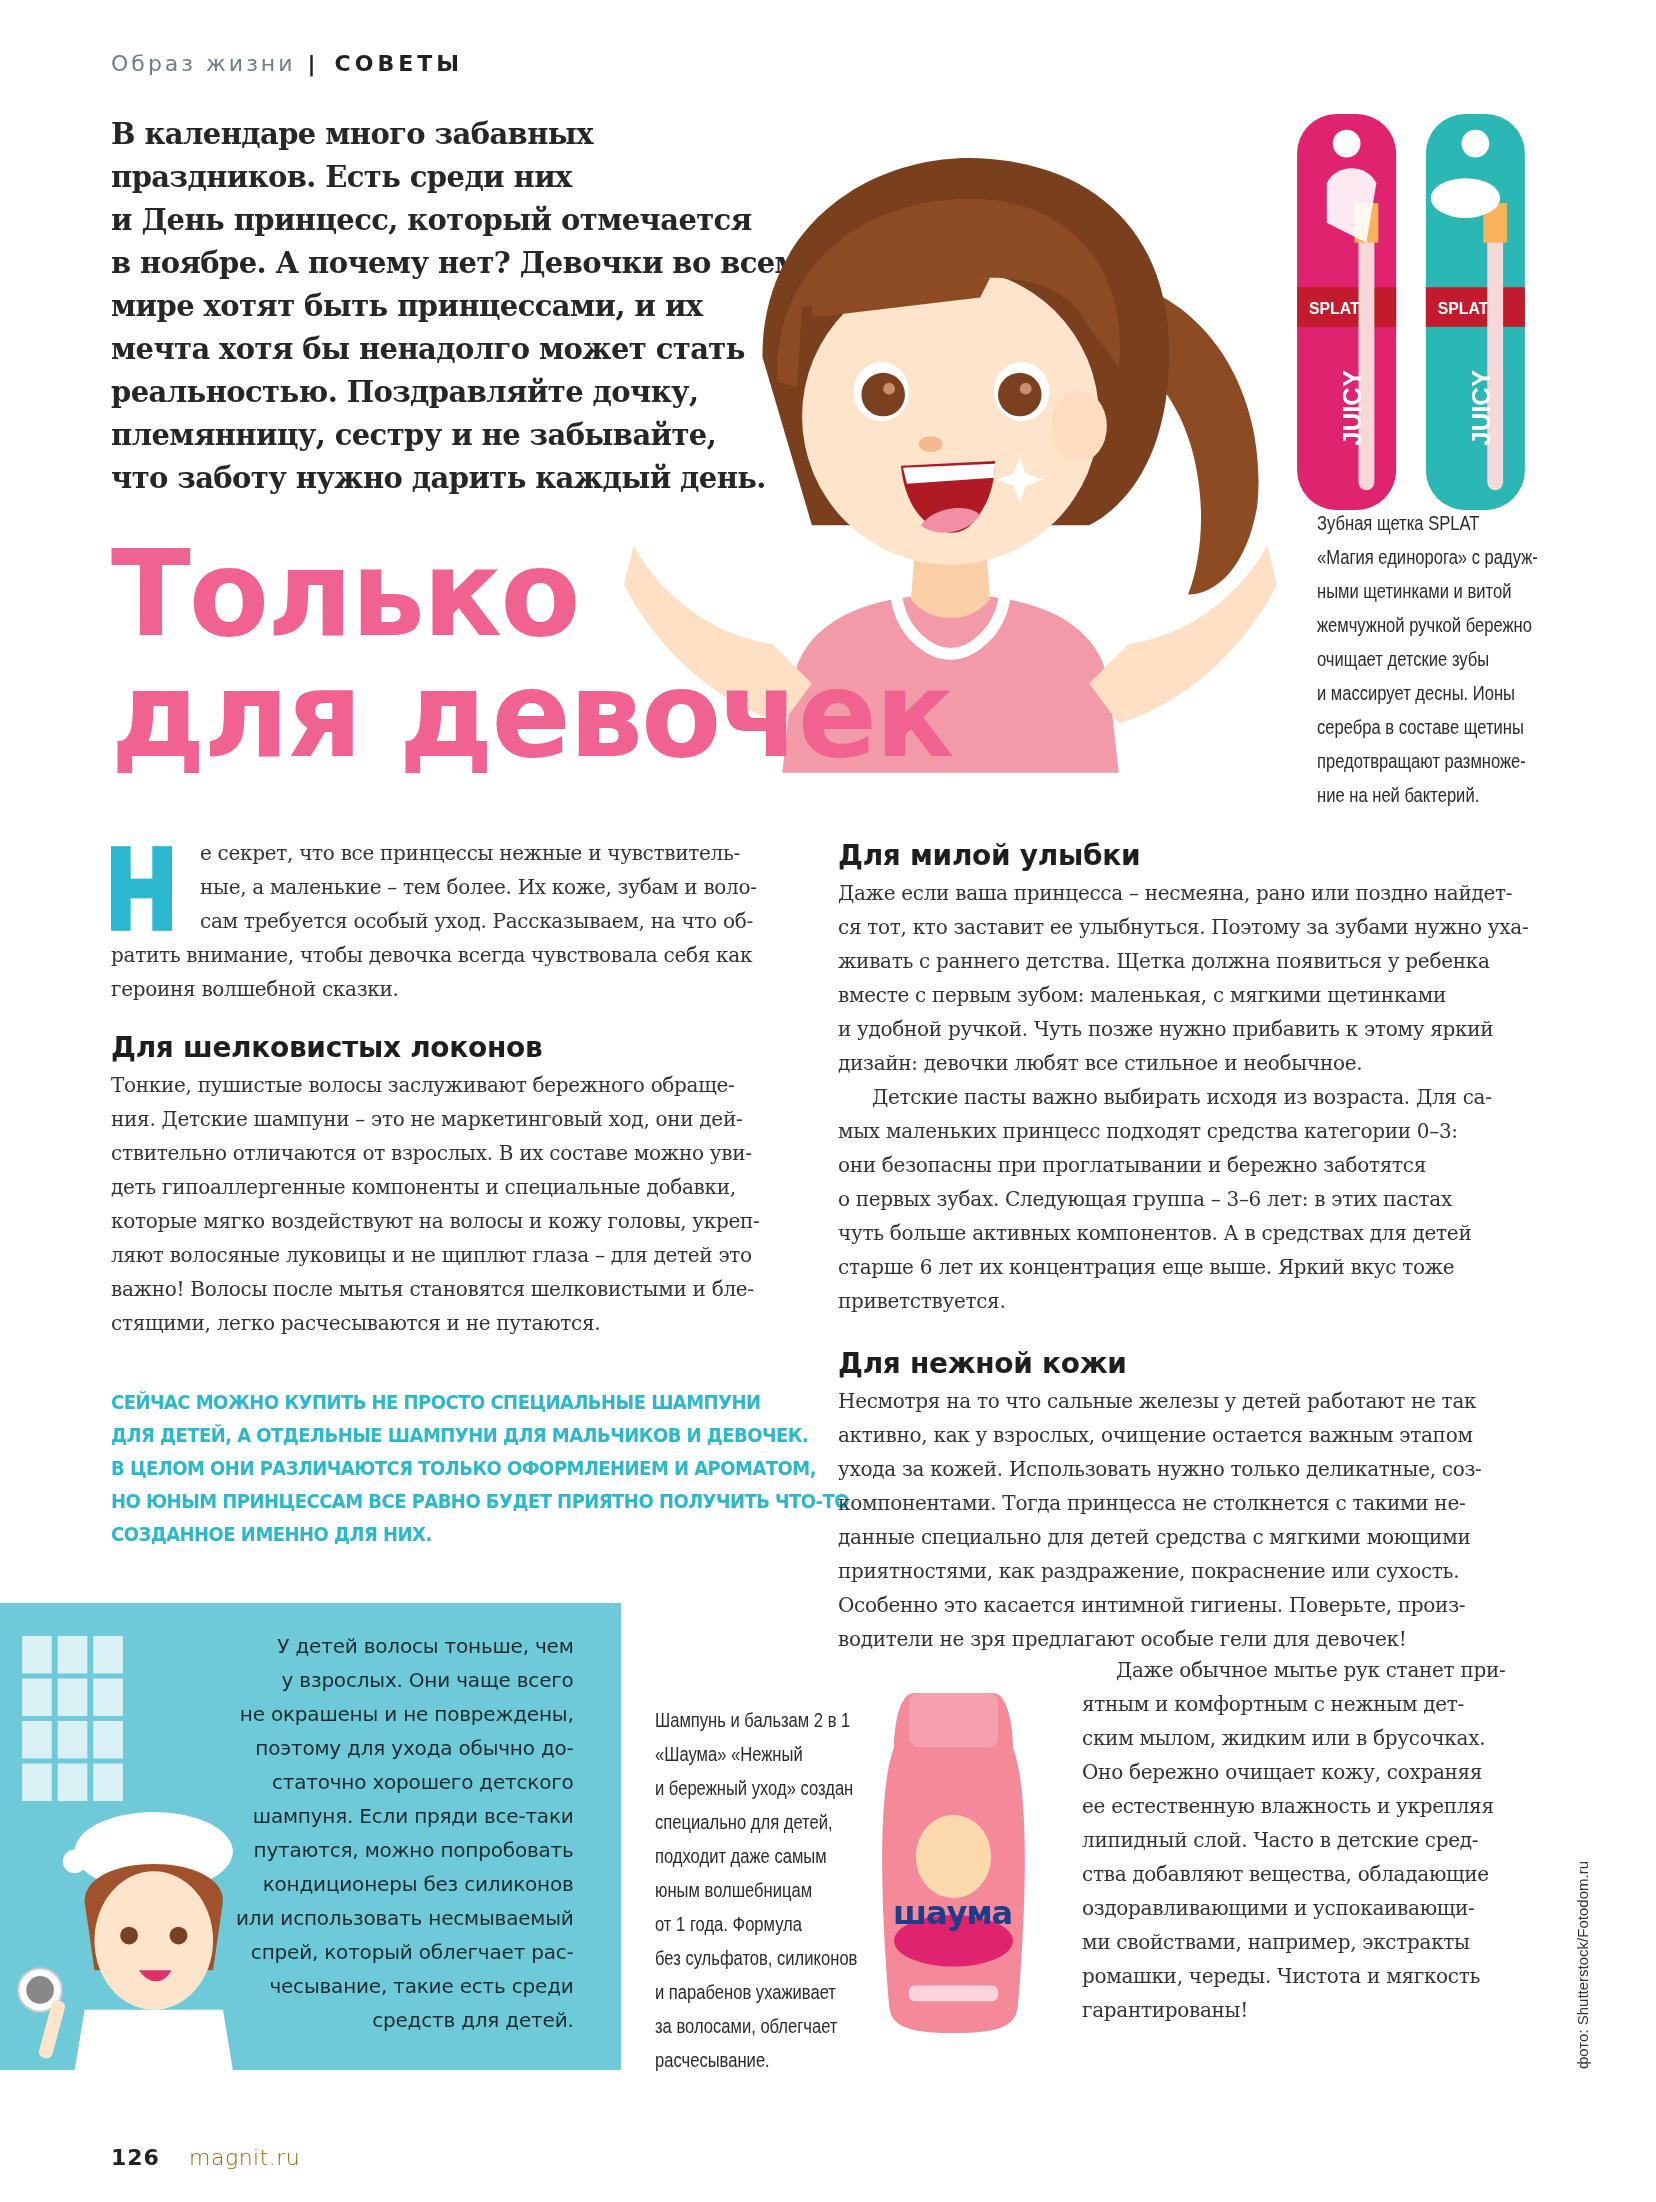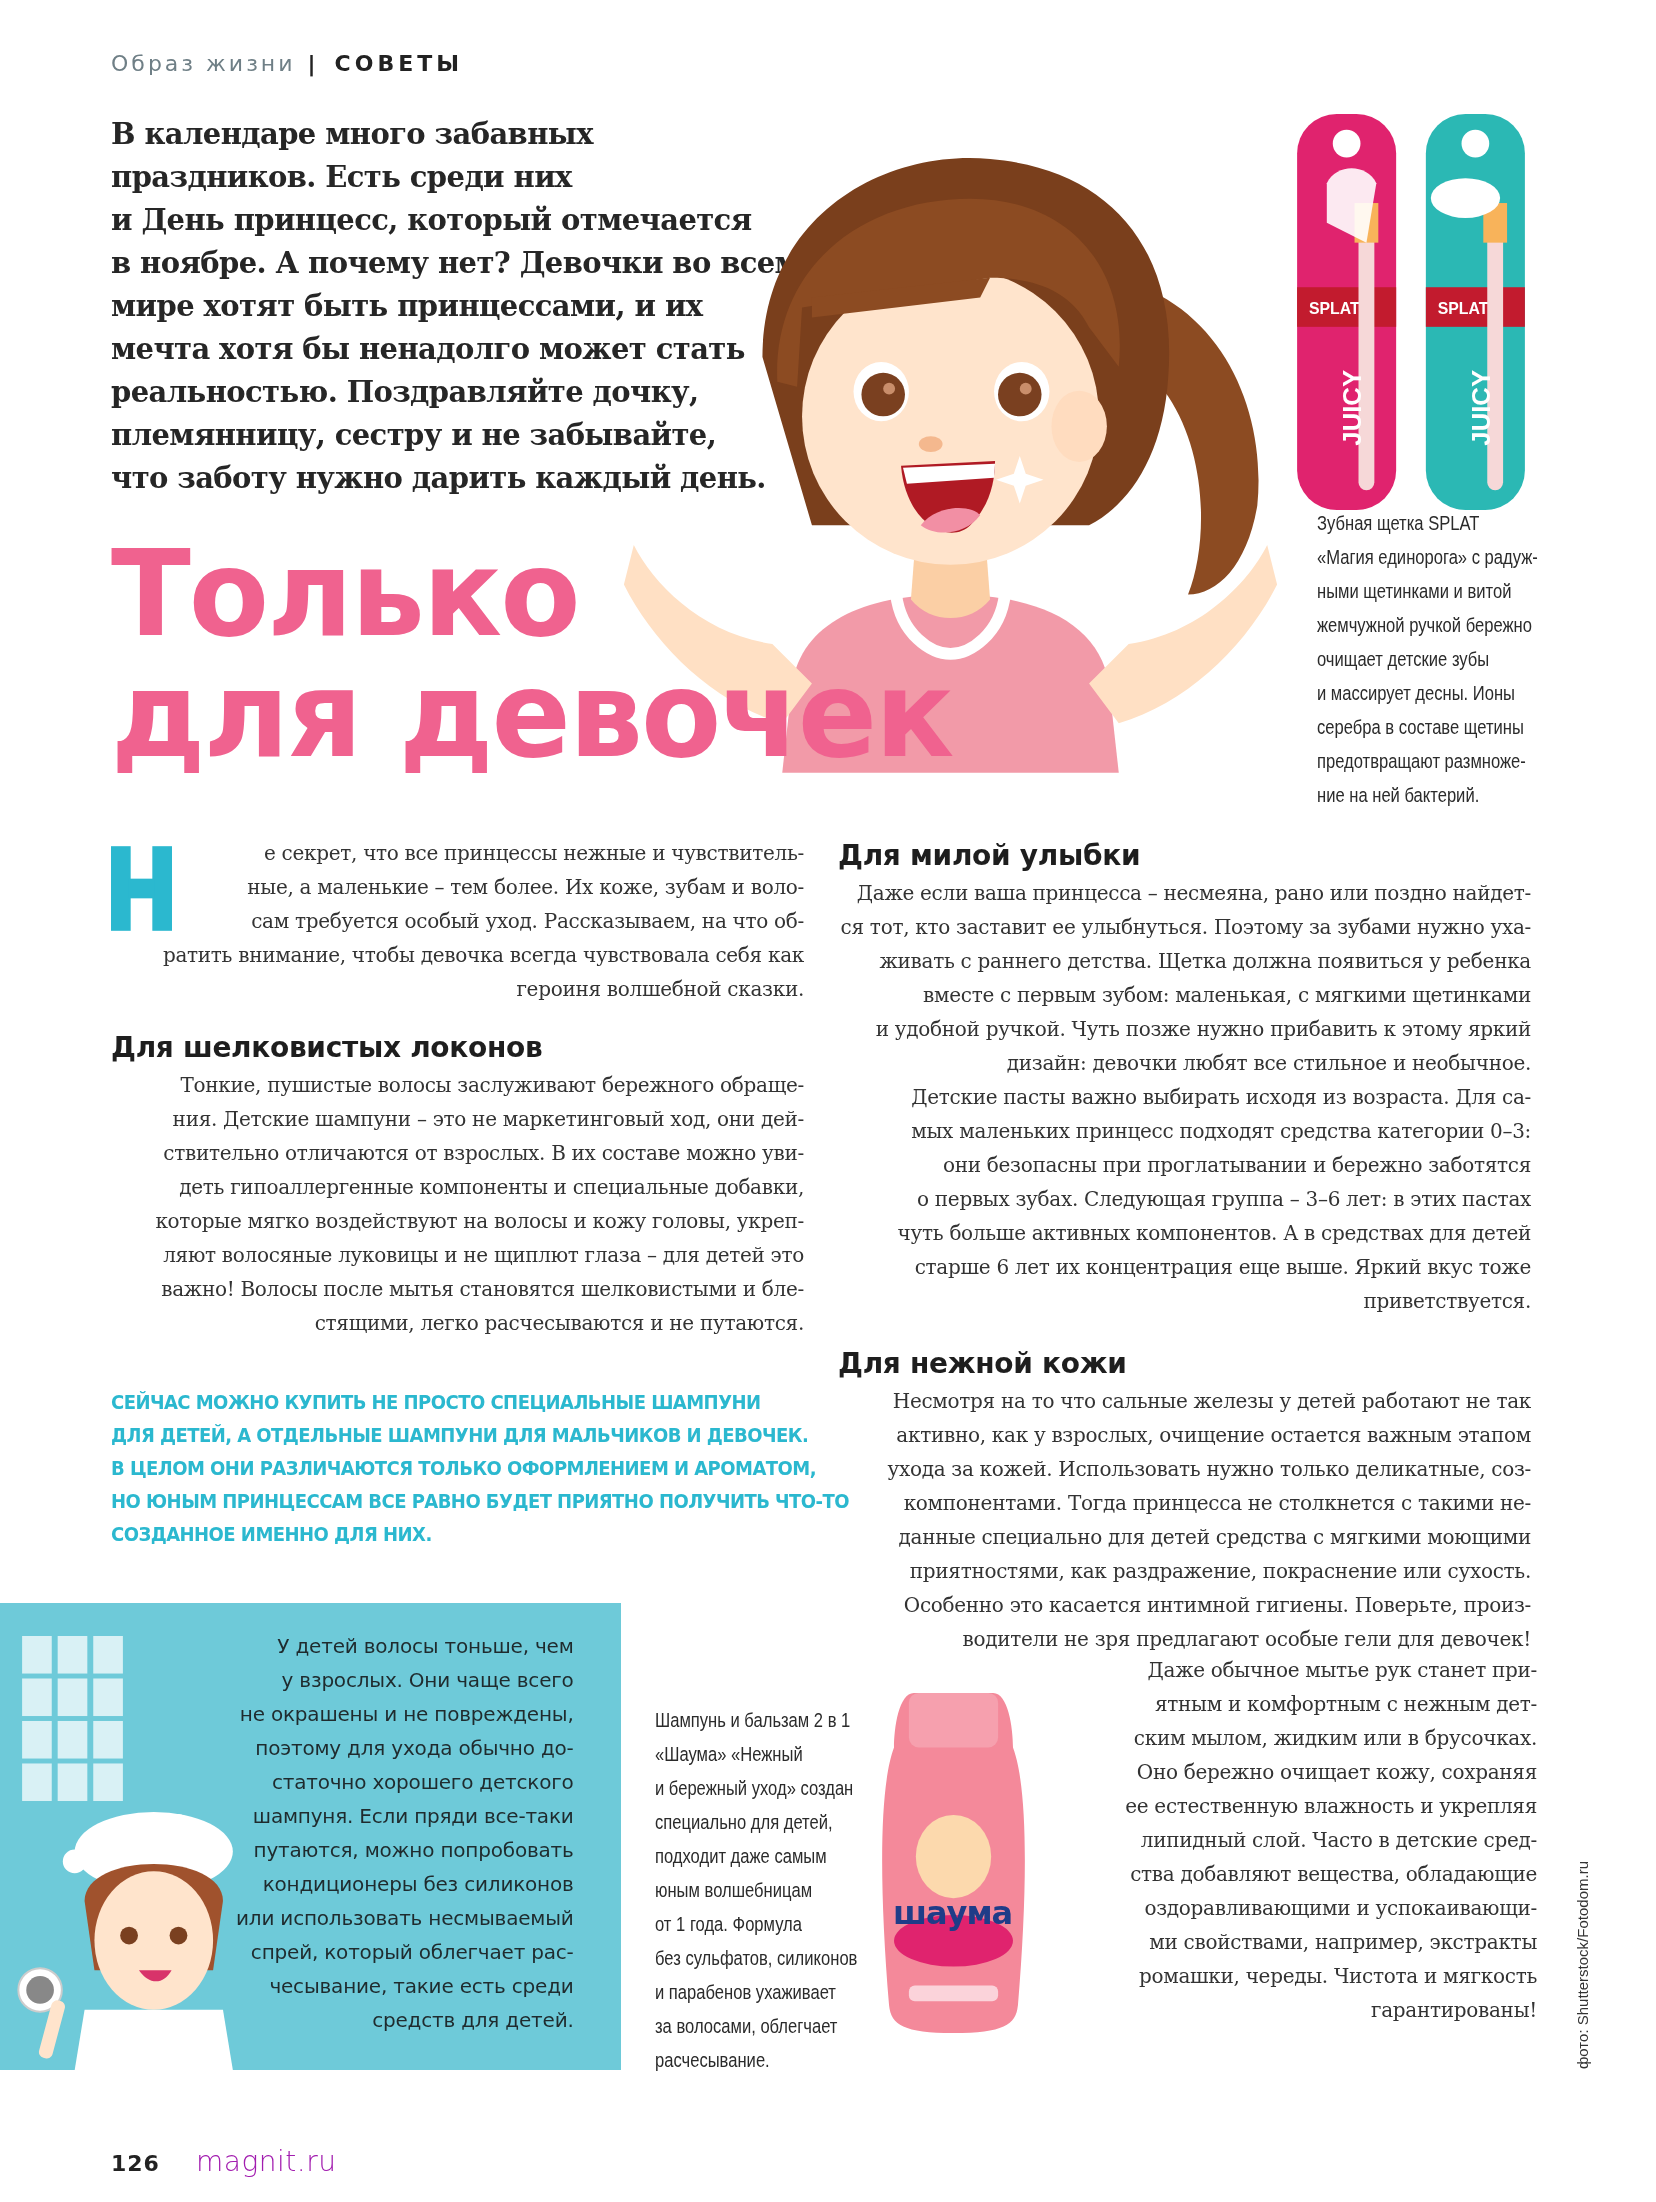--- a/index.html
+++ b/index.html
@@ -25,21 +25,21 @@
   
   .girl { left: 614px; top: 129px; width: 673px; height: 644px; z-index: 2; }
 
   
   .brushes { left: 1287px; top: 104px; width: 248px; height: 411px; }
   .caption-right { left: 1317px; top: 507px; width: 267px; font-family: "Liberation Sans", sans-serif; font-size: 19.3px; line-height: 34px; color: #2b2b2b; transform: scaleX(0.86); transform-origin: left top; }
   .caption-right div { white-space: nowrap; }
 
   
   .col { font-family: "DejaVu Serif", serif; font-size: 20px; line-height: 34px; color: #333; letter-spacing: -0.3px; }
-  .col .ln { white-space: nowrap; text-align: right; }
+  .col .ln { white-space: nowrap; }
   .col-left { left: 111px; top: 836px; width: 693px; }
   .col-right { left: 838px; top: 836px; width: 693px; }
 
   .dropcap { position: absolute; left: 0; top: 10px; width: 61px; height: 85px; }
   .intro-lines .ln.ind { padding-left: 89px; }
 
   .h2 { font-family: "DejaVu Sans", sans-serif; font-weight: 700; font-size: 28px; line-height: 40px; color: #1e1e1e; letter-spacing: -0.3px; }
   .indent { padding-left: 34px; }
 
   
@@ -57,21 +57,21 @@
   .shampoo-caption { left: 655px; top: 1704px; font-family: "Liberation Sans", sans-serif; font-size: 19.3px; line-height: 34px; color: #2b2b2b; transform: scaleX(0.86); transform-origin: left top; }
   .shampoo-caption div { white-space: nowrap; }
   .shampoo { left: 879px; top: 1688px; width: 149px; height: 347px; }
 
   .col-right-2 { left: 1082px; top: 1653px; width: 455px; }
 
   .photo-credit { left: 1574px; top: 2069px; transform: rotate(-90deg); transform-origin: left top; font-family: "Liberation Sans", sans-serif; font-size: 15px; color: #333; white-space: nowrap; }
 
   .footer { left: 111px; top: 2145px; font-family: "DejaVu Sans", sans-serif; }
   .footer .pg { font-weight: 700; font-size: 22px; color: #222; letter-spacing: 1px; text-align: center; }
-  .footer .site { font-size: 28px; color: #a21caf; margin-left: 31px; letter-spacing: 0.5px; font-weight: 300; }
+  .footer .site { font-size: 22px; color: #a16207; margin-left: 24px; letter-spacing: 0.5px; font-weight: 300; }
 </style>
 </head>
 <body>
 
 <div class="abs rubric">
   <span>Образ жизни</span>
   <span class="sep">|</span>
   <span class="strong">СОВЕТЫ</span>
 </div>
 

